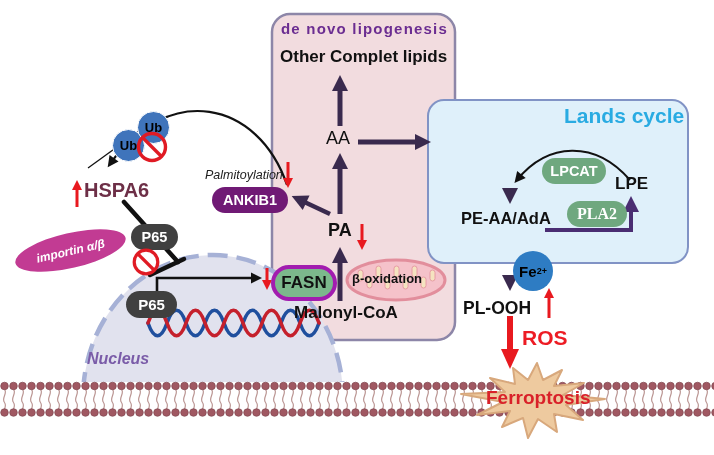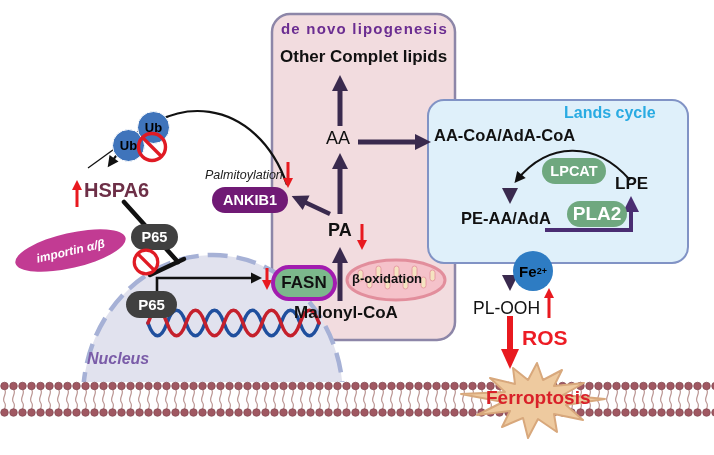--- a/index.html
+++ b/index.html
@@ -17,35 +17,35 @@
         border-radius:50%;font-weight:bold;color:#000000;}
   .nosign{position:absolute;z-index:30;}
 
   
   #t-denovo{left:281px;top:20px;font-size:15px;font-weight:bold;color:#6b2d91;letter-spacing:1.2px;}
   #t-other{left:280px;top:47px;font-size:17px;font-weight:bold;}
   #t-aa{left:326px;top:128px;font-size:18px;font-weight:normal;}
   #t-pa{left:328px;top:220px;font-size:18px;font-weight:bold;}
   #t-malonyl{left:294px;top:303px;font-size:17px;font-weight:bold;}
   #t-betaox{left:352px;top:271px;font-size:13px;font-weight:bold;z-index:13;}
-  #t-lands{left:564px;top:104px;font-size:16px;font-weight:bold;color:#29abe2;}
+  #t-lands{left:564px;top:104px;font-size:21px;font-weight:bold;color:#29abe2;}
   #t-aacoa{left:434px;top:126px;font-size:16.5px;font-weight:bold;}
   #t-lpe{left:615px;top:174px;font-size:17px;font-weight:bold;}
   #t-peaa{left:461px;top:209px;font-size:16.5px;font-weight:bold;}
-  #t-plooh{left:473px;top:298px;font-size:17.5px;font-weight:normal;}
+  #t-plooh{left:463px;top:298px;font-size:17.5px;font-weight:bold;}
   #t-ros{left:522px;top:326px;font-size:21px;font-weight:bold;color:#ed1c24;}
   #t-ferro{left:486px;top:387px;font-size:19px;font-weight:bold;color:#d92129;z-index:14;}
   #t-hspa6{left:84px;top:179px;font-size:20px;font-weight:bold;color:#6d2f47;}
   #t-palm{left:205px;top:168px;font-size:12.5px;font-style:italic;color:#222;}
   #t-nucleus{left:87px;top:350px;font-size:16px;font-weight:bold;font-style:italic;color:#7a5ca8;}
 
   
   #p-acsl4{left:356px;top:107px;width:64px;height:26px;font-size:14.5px;}
   #p-lpcat{left:542px;top:158px;width:64px;height:26px;font-size:14.5px;}
-  #p-pla2{left:567px;top:201px;width:60px;height:26px;font-size:19px;}
+  #p-pla2{left:567px;top:201px;width:60px;height:26px;font-size:16px;font-family:Liberation Serif, serif;}
   #p-ankib1{left:212px;top:187px;width:76px;height:26px;font-size:14.5px;}
   #p-fasn{left:271px;top:265px;width:58px;height:28px;font-size:17px;}
   #p-p65a{left:131px;top:224px;width:47px;height:26px;font-size:14.5px;}
   #p-p65b{left:126px;top:291px;width:51px;height:27px;font-size:15px;}
   #c-ub1{left:112px;top:129px;width:31px;height:31px;background:#3f74bb;font-size:13px;border:1.5px solid #fff;}
   #c-ub2{left:137px;top:111px;width:31px;height:31px;background:#3f74bb;font-size:13px;border:1.5px solid #fff;}
   #c-fe{left:513px;top:251px;width:40px;height:40px;background:#2e7cc3;font-size:15px;z-index:12;}
   #c-fe sup{font-size:9px;}
   #e-importin{left:14px;top:233px;width:113px;height:35px;background:#c23b93;border-radius:50%;
               transform:rotate(-13deg);color:#fff;font-weight:bold;font-size:12px;font-style:italic;
@@ -149,21 +149,20 @@
     </g>
   </svg>
 
   <div class="lbl" id="t-denovo">de novo lipogenesis</div>
   <div class="lbl" id="t-other">Other Complet lipids</div>
   <div class="lbl" id="t-aa">AA</div>
   <div class="lbl" id="t-pa">PA</div>
   <div class="lbl" id="t-malonyl">Malonyl-CoA</div>
   <div class="lbl" id="t-betaox">β-oxidation</div>
   <div class="lbl" id="t-lands">Lands cycle</div>
-  <div class="lbl" id="t-aacoa">AA-CoA/AdA-CoA</div>
   <div class="lbl" id="t-lpe">LPE</div>
   <div class="lbl" id="t-peaa">PE-AA/AdA</div>
   <div class="lbl" id="t-plooh">PL-OOH</div>
   <div class="lbl" id="t-ros">ROS</div>
   <div class="lbl" id="t-ferro">Ferroptosis</div>
   <div class="lbl" id="t-hspa6">HSPA6</div>
   <div class="lbl" id="t-palm">Palmitoylation</div>
   <div class="lbl" id="t-nucleus">Nucleus</div>
 
   <div class="pill pill-green" id="p-lpcat">LPCAT</div>

